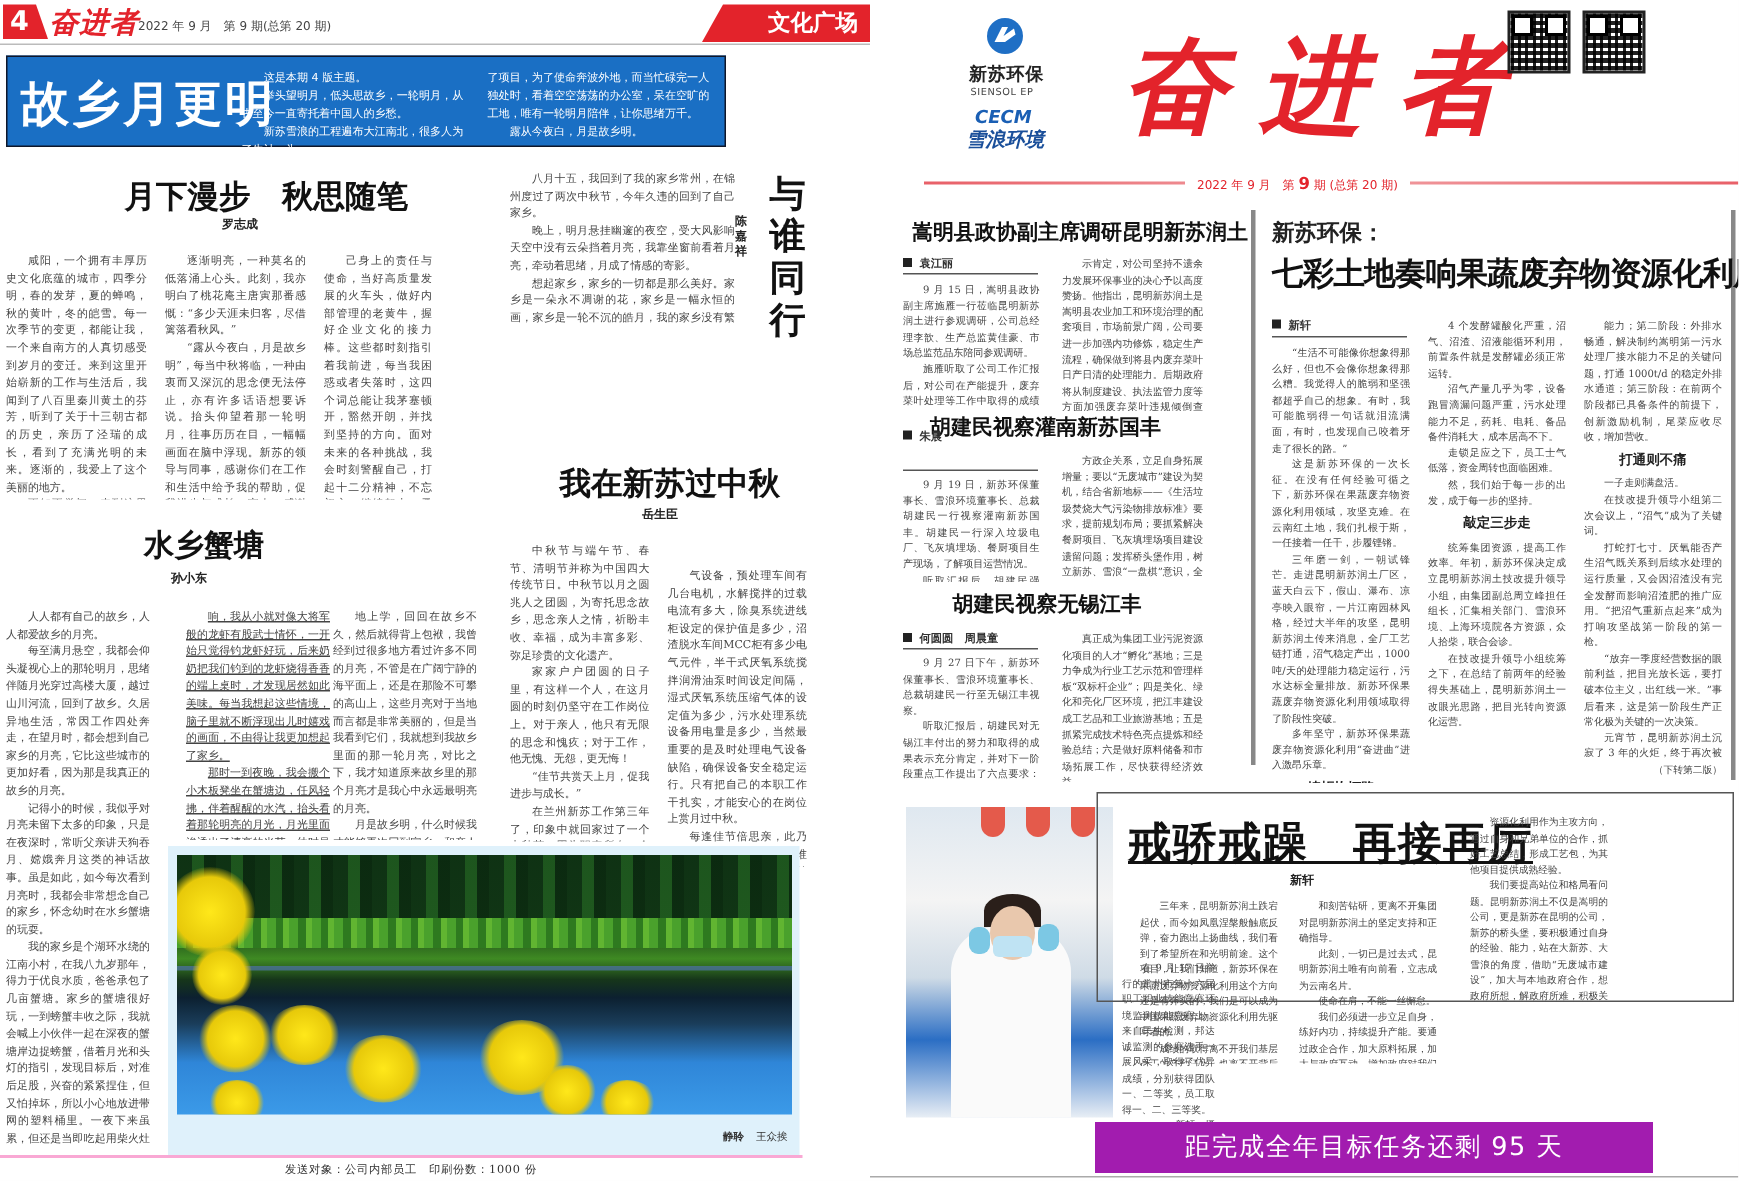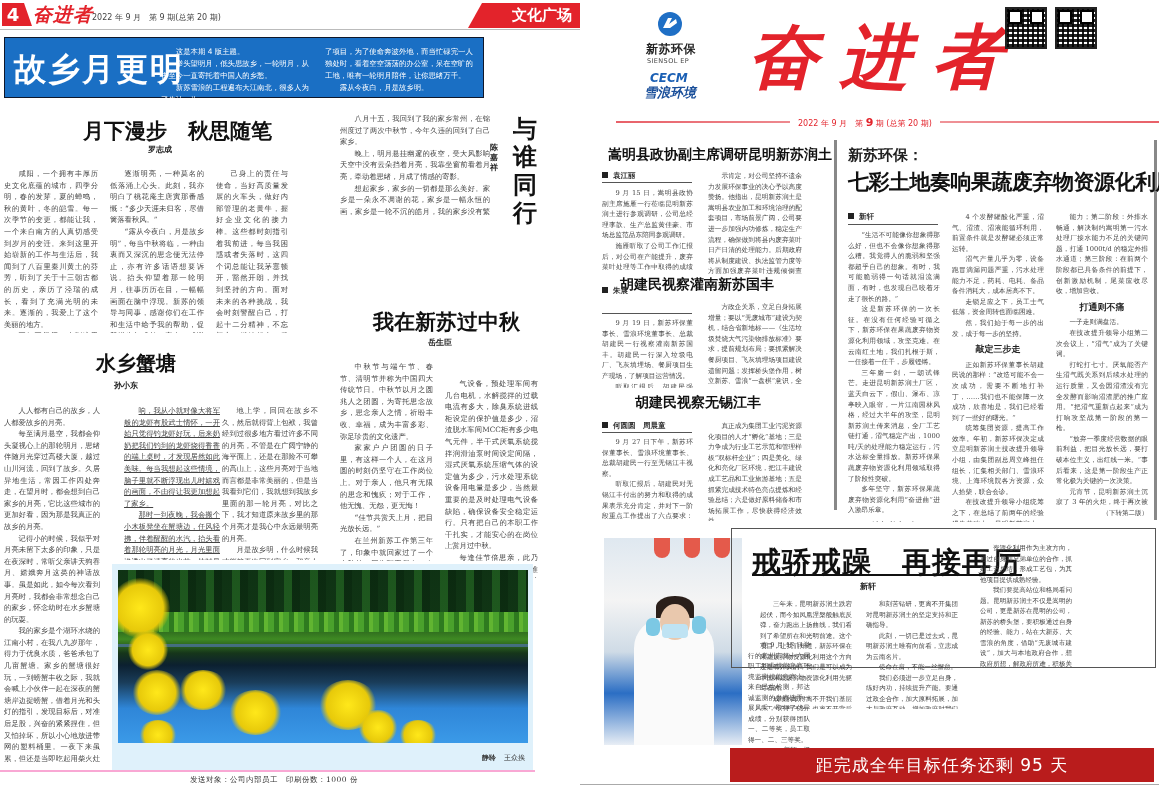--- a/index.html
+++ b/index.html
@@ -88,21 +88,21 @@
   .lab-cap { position: absolute; left: 168px; top: 640px; width: 62px; font-size: 6.6px; line-height: 10.5px; color: #444; text-align: justify; }
   .lab-cap p { text-indent: 2em; }
   .lab-cap .cr { text-align: right; display: block; }
 
   .kj-box { position: absolute; left: 151px; top: 528px; width: 425px; height: 140px; border: 1px solid #555; }
   .kj-title { position: absolute; left: 20px; top: 14px; font-size: 29px; font-weight: bold; color: #111; font-family: "DejaVu Sans", sans-serif; letter-spacing: 1px; white-space: nowrap; text-decoration: underline; }
   .kj-author { position: absolute; left: 128px; top: 52px; font-size: 8px; font-weight: bold; color: #222; font-family: "DejaVu Sans", sans-serif; }
   .kj-col { position: absolute; font-size: 6.5px; line-height: 10.5px; color: #444; text-align: justify; overflow: hidden; }
   .kj-col p { text-indent: 2em; }
 
-  .countdown { position: absolute; left: 150px; top: 748px; width: 424px; height: 34px; background: #b91c1c; color: #fff;
+  .countdown { position: absolute; left: 150px; top: 748px; width: 372px; height: 34px; background: #a21caf; color: #fff;
                font-size: 17px; text-align: center; line-height: 34px; letter-spacing: 1px; font-family: "DejaVu Sans", sans-serif; }
   .r-bottom { position: absolute; left: 0; top: 784px; width: 579px; height: 1px; background: #aaa; }
 </style>
 </head>
 <body>
 
 <div class="page page-left">
   <div class="lh-bar">
     <div class="lh-num">4</div>
     <div class="lh-name">奋进者</div>
@@ -144,21 +144,21 @@
     </div>
   <div class="col" style="left:340px;top:216px;width:200px;height:0;"></div>
   <div class="vauthor">陈嘉祥</div>
   <div class="vtitle">与谁同行</div>
 
   <div class="art-title" style="left:373px;top:308px;font-size:21px;">我在新苏过中秋</div>
   <div class="art-author" style="left:428px;top:337px;">岳生臣</div>
   <div class="col" style="left:340px;top:361px;width:93px;height:200px;">
       <p>中秋节与端午节、春节、清明节并称为中国四大传统节日。中秋节以月之圆兆人之团圆，为寄托思念故乡，思念亲人之情，祈盼丰收、幸福，成为丰富多彩、弥足珍贵的文化遗产。</p>
       <p>家家户户团圆的日子里，有这样一个人，在这月圆的时刻仍坚守在工作岗位上。对于亲人，他只有无限的思念和愧疚；对于工作，他无愧、无怨，更无悔！</p>
-      <p>“佳节共赏天上月，把目光放长远。”</p>
+      <p>“佳节共赏天上月，促我进步与成长。”</p>
       <p>在兰州新苏工作第三年了，印象中就回家过了一个中秋节，因为职责所在，今年中秋节依然要留守在岗位上值班。作为一名电气专工，岗位任务重，责任大，必须熟知所有的电</p>
     </div>
   <div class="col" style="left:445px;top:361px;width:93px;height:200px;margin-top:17px;">
       <p>气设备，预处理车间有几台电机，水解搅拌的过载电流有多大，除臭系统进线柜设定的保护值是多少，沼渣脱水车间MCC柜有多少电气元件，半干式厌氧系统搅拌润滑油泵时间设定间隔，湿式厌氧系统压缩气体的设定值为多少，污水处理系统设备用电量是多少，当然最重要的是及时处理电气设备缺陷，确保设备安全稳定运行。只有把自己的本职工作干扎实，才能安心的在岗位上赏月过中秋。</p>
       <p>每逢佳节倍思亲，此乃人之常情，到了这个时候谁都会想家，然而既然来到兰州新苏，自己就有责任履行好工作职责，要用认真努力的工作，追求精益求精，正如中秋的月亮一样，不留一丝缺憾。</p>
     </div>
 
   <div class="art-title" style="left:96px;top:350px;font-size:20px;">水乡蟹塘</div>
   <div class="art-author" style="left:114px;top:380px;">孙小东</div>
   <div class="col" style="left:4px;top:405px;width:96px;height:360px;">
@@ -267,21 +267,20 @@
       <p>三年磨一剑，一朝试锋芒。走进昆明新苏润土厂区，蓝天白云下，假山、瀑布、凉亭映入眼帘，一片江南园林风格，经过大半年的攻坚，昆明新苏润土传来消息，全厂工艺链打通，沼气稳定产出，1000 吨/天的处理能力稳定运行，污水达标全量排放。新苏环保果蔬废弃物资源化利用领域取得了阶段性突破。</p>
       <p>多年坚守，新苏环保果蔬废弃物资源化利用“奋进曲”进入激昂乐章。</p>
       <div style="font-weight: bold; font-size: 9px; text-align: center; margin: 5px 0px; color: rgb(34, 34, 34); font-family: &quot;DejaVu Sans&quot;, sans-serif;">崎岖坎坷路</div>
     </div>
   <div class="col" style="left:372px;top:212px;width:92px;height:310px;font-size:6.7px;line-height:10.6px;">
       <p>4 个发酵罐酸化严重，沼气、沼渣、沼液能循环利用，前置条件就是发酵罐必须正常运转。</p>
       <p>沼气产量几乎为零，设备跑冒滴漏问题严重，污水处理能力不足，药耗、电耗、备品备件消耗大，成本居高不下。</p>
       <p>走锁足应之下，员工士气低落，资金周转也面临困难。</p>
       <p>然，我们始于每一步的出发，成于每一步的坚持。</p>
       <div style="font-weight: bold; font-size: 9px; text-align: center; margin: 5px 0px; color: rgb(34, 34, 34); font-family: &quot;DejaVu Sans&quot;, sans-serif;">敲定三步走</div>
-      <p>正如新苏环保董事长胡建民说的那样：“改造可能不会一次成功，需要不断地打补丁，……我们也不能保障一次成功，欣喜地是，我们已经看到了一些好的曙光。”</p>
       <p>统筹集团资源，提高工作效率。年初，新苏环保决定成立昆明新苏润土技改提升领导小组，由集团副总周立峰担任组长，汇集相关部门、雪浪环境、上海环境院各方资源，众人拾柴，联合会诊。</p>
       <p>在技改提升领导小组统筹之下，在总结了前两年的经验得失基础上，昆明新苏润土一改眼光思路，把目光转向资源化运营。</p>
     </div>
   <div class="col" style="left:476px;top:212px;width:92px;height:296px;font-size:6.7px;line-height:10.6px;">
       <p>能力；第二阶段：外排水畅通，解决制约嵩明第一污水处理厂接水能力不足的关键问题，打通 1000t/d 的稳定外排水通道；第三阶段：在前两个阶段都已具备条件的前提下，创新激励机制，尾菜应收尽收，增加营收。</p>
       <div style="font-weight: bold; font-size: 9px; text-align: center; margin: 5px 0px; color: rgb(34, 34, 34); font-family: &quot;DejaVu Sans&quot;, sans-serif;">打通则不痛</div>
       <p>一子走则满盘活。</p>
       <p>在技改提升领导小组第二次会议上，“沼气”成为了关键词。</p>
       <p>打蛇打七寸。厌氧能否产生沼气既关系到后续水处理的运行质量，又会因沼渣没有完全发酵而影响沼渣肥的推广应用。“把沼气重新点起来”成为打响攻坚战第一阶段的第一枪。</p>
       <p>“放弃一季度经营数据的眼前利益，把目光放长远，要打破本位主义，出红线一米。”事后看来，这是第一阶段生产正常化极为关键的一次决策。</p>

